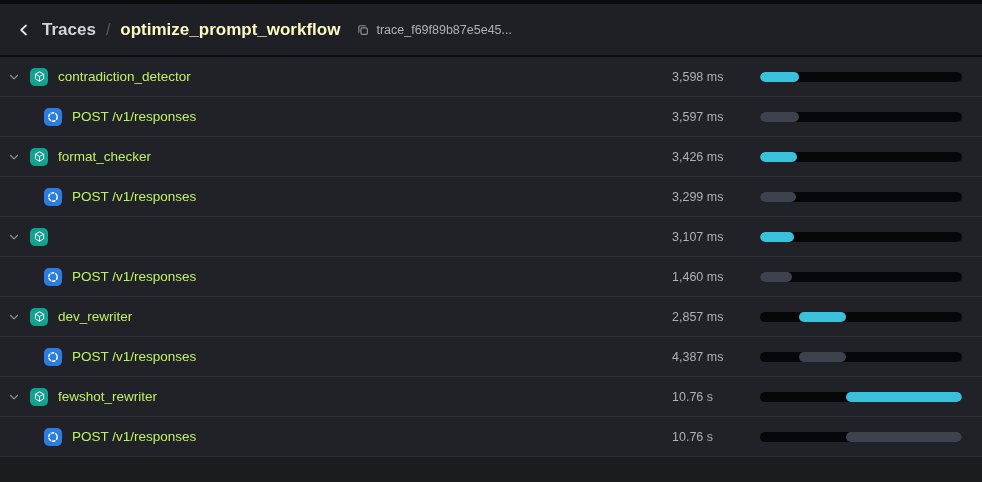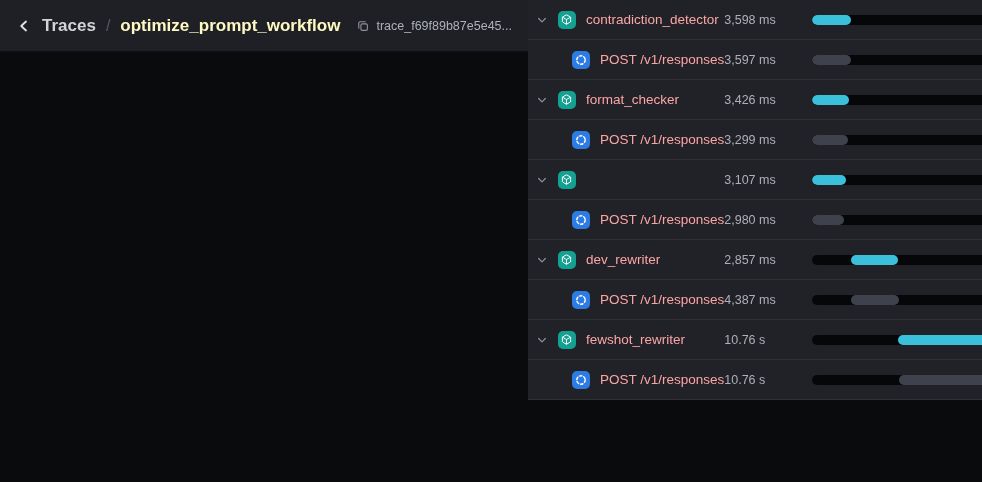--- a/index.html
+++ b/index.html
@@ -2,21 +2,21 @@
 <html><head>
 <meta charset="utf-8">
 <style>
   html,body{margin:0;padding:0;}
   body{
     width:982px;height:482px;overflow:hidden;
     background:#0a0b0d;
     font-family:"Liberation Sans",sans-serif;
     -webkit-font-smoothing:antialiased;
   }
-  .app{position:absolute;inset:0;display:flex;flex-direction:row;}
+  .app{position:absolute;inset:0;display:flex;flex-direction:column;}
   .top-strip{height:4px;background:#0a0b0d;flex:none;}
   .hdr{
     height:53px;flex:none;box-sizing:border-box;
     background:#1e2025;border-bottom:2px solid #0d0e11;
     display:flex;align-items:center;padding:0 16px;
   }
   .hdr .back{display:flex;align-items:center;cursor:pointer;margin-right:10px;}
   .crumb-root{font-size:17px;font-weight:700;color:#d2d4d9;cursor:pointer;}
   .crumb-sep{font-size:16px;color:#565a62;margin:0 10px;}
   .page-title{font-size:17px;font-weight:700;color:#fef9c3;}
@@ -27,21 +27,21 @@
     height:40px;box-sizing:border-box;background:#202227;
     border-bottom:1px solid rgba(255,255,255,0.07);
     display:flex;align-items:center;padding-left:8px;cursor:pointer;
   }
   .chev-slot{width:22px;flex:none;display:flex;align-items:center;}
   .indent{width:36px;flex:none;}
   .sq-icon{
     width:18px;height:18px;flex:none;border-radius:5px;
     display:flex;align-items:center;justify-content:center;
   }
-  .lbl{margin-left:10px;font-size:13.5px;color:#fca5a5;white-space:nowrap;}
+  .lbl{margin-left:10px;font-size:13.5px;color:#bef264;white-space:nowrap;}
   .grow{flex:1;}
   .dur{min-width:78px;text-align:left;font-size:12.5px;color:#adb0b7;flex:none;white-space:nowrap;}
   .track{
     width:202px;height:10px;flex:none;margin:0 20px 0 10px;
     background:#060708;border-radius:5px;position:relative;overflow:hidden;
   }
   .seg{position:absolute;top:0;bottom:0;border-radius:5px;}
   .footer{flex:1;background:#1a1c20;}
   svg{display:block;}
 </style>
@@ -161,21 +161,21 @@
       </div>
       <div class="row">
         <span class="indent"></span>
         <span class="sq-icon" style="background: rgb(45, 124, 228);">
           <svg width="14" height="14" viewBox="0 0 24 24" fill="none">
             <circle cx="12" cy="12" r="7.2" stroke="#ffffff" stroke-width="2.5" stroke-linecap="round" stroke-dasharray="4.2 3.4"></circle>
           </svg>
         </span>
         <span class="lbl">POST /v1/responses</span>
         <span class="grow"></span>
-        <span class="dur">2,980 ms</span>
+        <span class="dur">1,460 ms</span>
         <span class="track">
           <span class="seg" style="left: 0%; width: 15.9%; background: rgb(61, 66, 76);"></span>
         </span>
       </div>
       <div class="row">
         <span class="chev-slot">
           <svg width="12" height="12" viewBox="0 0 16 16" fill="none">
             <path d="M3.5 6 L8 10.5 L12.5 6" stroke="#8a8e96" stroke-width="1.7" stroke-linecap="round" stroke-linejoin="round"></path>
           </svg>
         </span>

